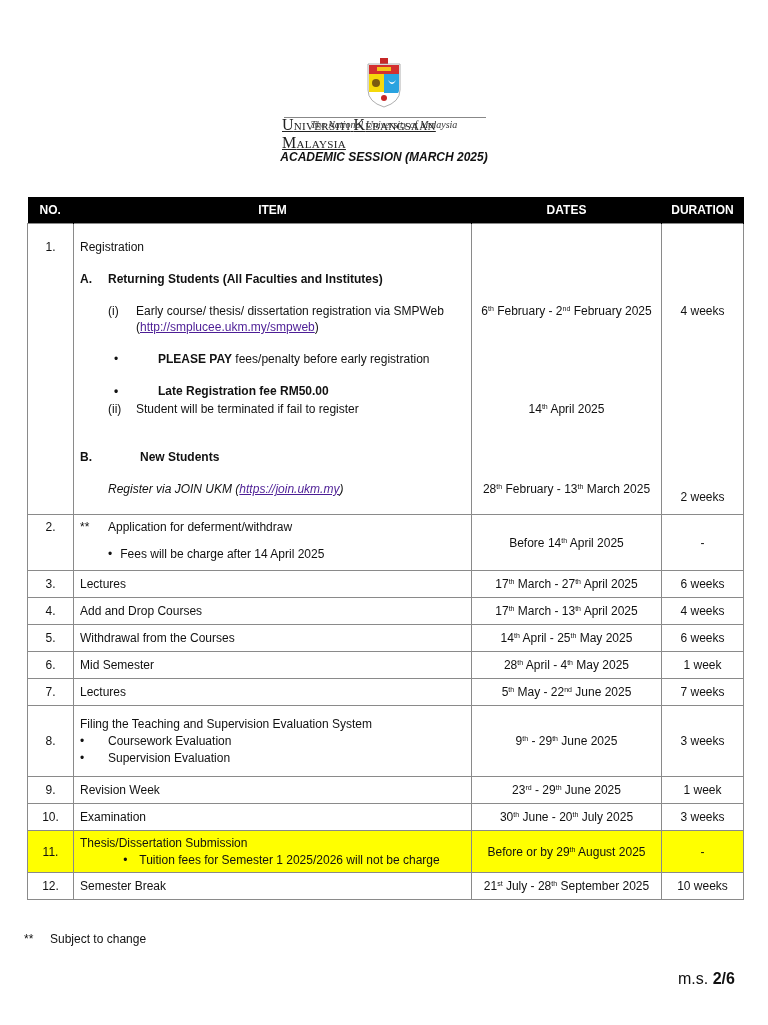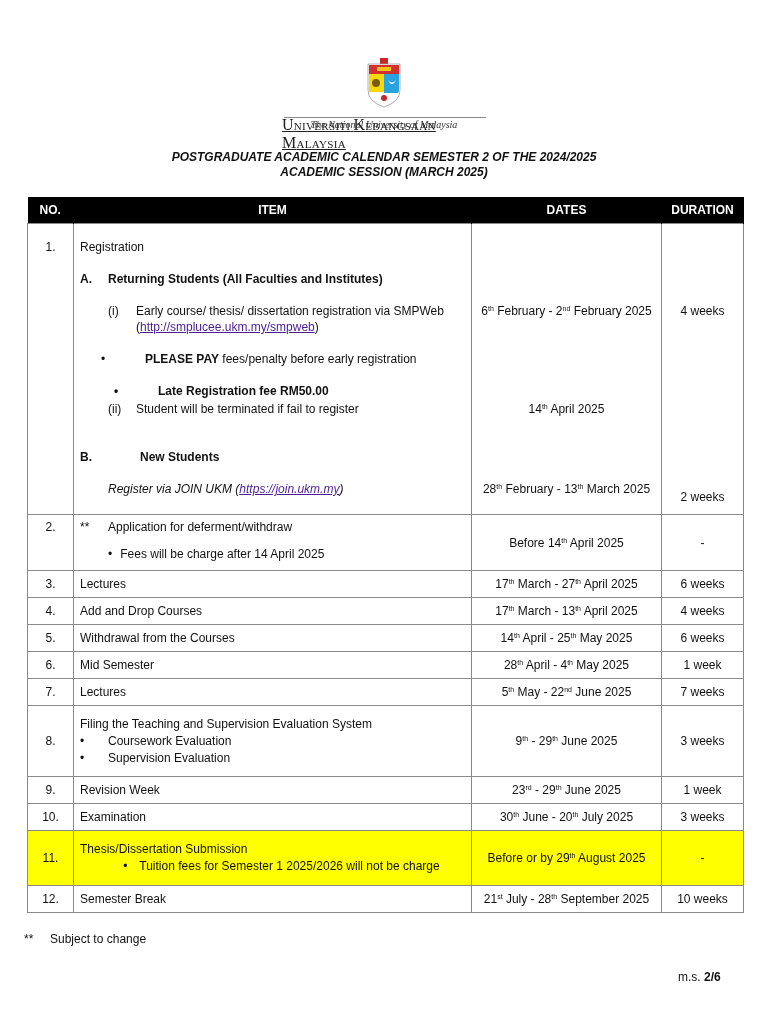--- a/index.html
+++ b/index.html
@@ -25,21 +25,21 @@
   table.cal td.dates, table.cal td.dur { text-align: center; }
   .hl td { background: #ffff00; }
   sup { font-size: 7px; vertical-align: 4px; line-height: 0; }
   a.lnk { color: #4c1d95; text-decoration: underline; }
   .r1 { position: relative; height: 290px; }
   .abs { position: absolute; white-space: nowrap; }
   .b { font-weight: bold; }
   .bullet::before { content: "•"; position: absolute; left: -22px; }
   .bl { position: relative; padding-left: 22px; }
   .foot { position: absolute; left: 24px; top: 932px; font-size: 12px; }
-  .pg { position: absolute; left: 678px; top: 970px; font-size: 12px; }
+  .pg { position: absolute; left: 678px; top: 970px; font-size: 16px; }
 </style>
 </head>
 <body>
 
 <div class="logo-wrap">
   <svg class="crest" viewBox="0 0 38 50">
     <rect x="15" y="0" width="8" height="6" fill="#c62828"></rect>
     <path d="M3 6 H35 V32 Q35 44 19 49 Q3 44 3 32 Z" fill="#ffffff" stroke="#999" stroke-width="0.8"></path>
     <rect x="4" y="7" width="30" height="9" fill="#d32f2f"></rect>
     <rect x="12" y="9" width="14" height="4" fill="#f5c518"></rect>
@@ -49,21 +49,20 @@
     <path d="M23 22 Q27 30 31 22 Q27 27 23 22 Z" fill="#ffffff"></path>
     <path d="M7 36 H31 Q28 43 19 47 Q10 43 7 36 Z" fill="#ffffff"></path>
     <circle cx="19" cy="40" r="3" fill="#c62828"></circle>
   </svg>
 </div>
 <div class="uni-name"><span class="big">U</span><span>NIVERSITI</span> <span class="big">K</span><span>EBANGSAAN</span> <span class="big">M</span><span>ALAYSIA</span></div>
 <div class="uni-rule"></div>
 <div class="uni-sub">The National University of Malaysia</div>
 
 <div class="title">
-  <div>POSTGRADUATE ACADEMIC CALENDAR SEMESTER 2 OF THE 2024/2025</div>
   <div>ACADEMIC SESSION (MARCH 2025)</div>
 </div>
 
 <table class="cal">
   <colgroup>
       <col style="width:46px">
       <col style="width:398px">
       <col style="width:190px">
       <col style="width:82px">
     </colgroup>
@@ -82,21 +81,21 @@
           <div style="padding-top:16px;">1.</div>
         </td>
       <td class="item">
         <div class="r1">
           <div class="abs" style="left:0;top:16px;">Registration</div>
           <div class="abs b" style="left:0;top:48px;">A.</div>
           <div class="abs b" style="left:28px;top:48px;">Returning Students (All Faculties and Institutes)</div>
           <div class="abs" style="left:28px;top:80px;">(i)</div>
           <div class="abs" style="left:56px;top:80px;">Early course/ thesis/ dissertation registration via SMPWeb</div>
           <div class="abs" style="left:56px;top:96px;"><span>(</span><a class="lnk">http://smplucee.ukm.my/smpweb</a><span>)</span></div>
-          <div class="abs bl bullet" style="left:43px;top:128px;"><span class="b">PLEASE PAY</span><span> fees/penalty before early registration</span></div>
+          <div class="abs bl bullet" style="left:56px;top:128px;"><span class="b">PLEASE PAY</span><span> fees/penalty before early registration</span></div>
           <div class="abs bl bullet b" style="left:56px;top:146px;"><span>Late Registration fee RM50.00</span></div>
           <div class="abs" style="left:28px;top:178px;">(ii)</div>
           <div class="abs" style="left:56px;top:178px;">Student will be terminated if fail to register</div>
           <div class="abs b" style="left:0;top:226px;">B.</div>
           <div class="abs b" style="left:28px;top:226px;margin-left:32px;">New Students</div>
           <div class="abs" style="left:28px;top:258px;font-style:italic;"><span>Register via JOIN UKM (</span><a class="lnk">https://join.ukm.my</a><span>)</span></div>
         </div>
       </td>
       <td class="dates">
         <div class="r1">
@@ -177,21 +176,21 @@
       <td class="dur">1 week</td>
     </tr>
 
     <tr style="height:27px;">
       <td class="no">10.</td>
       <td class="item">Examination</td>
       <td class="dates"><span>30</span><sup>th</sup><span> June - 20</span><sup>th</sup><span> July 2025</span></td>
       <td class="dur">3 weeks</td>
     </tr>
 
-    <tr class="hl" style="height:55px;">
+    <tr class="hl" style="height:42px;">
       <td class="no" style="background: rgb(255, 255, 0);">11.</td>
       <td class="item" style="background: rgb(255, 255, 0);">
         <div style="line-height:17px;">Thesis/Dissertation Submission</div>
         <div style="line-height:17px;text-align:center;"><span style="display:inline-block;width:28px;">•</span><span>Tuition fees for Semester 1 2025/2026 will not be charge</span></div>
       </td>
       <td class="dates" style="background: rgb(255, 255, 0);"><span>Before or by 29</span><sup>th</sup><span> August 2025</span></td>
       <td class="dur" style="background: rgb(255, 255, 0);">-</td>
     </tr>
 
     <tr style="height:27px;">

